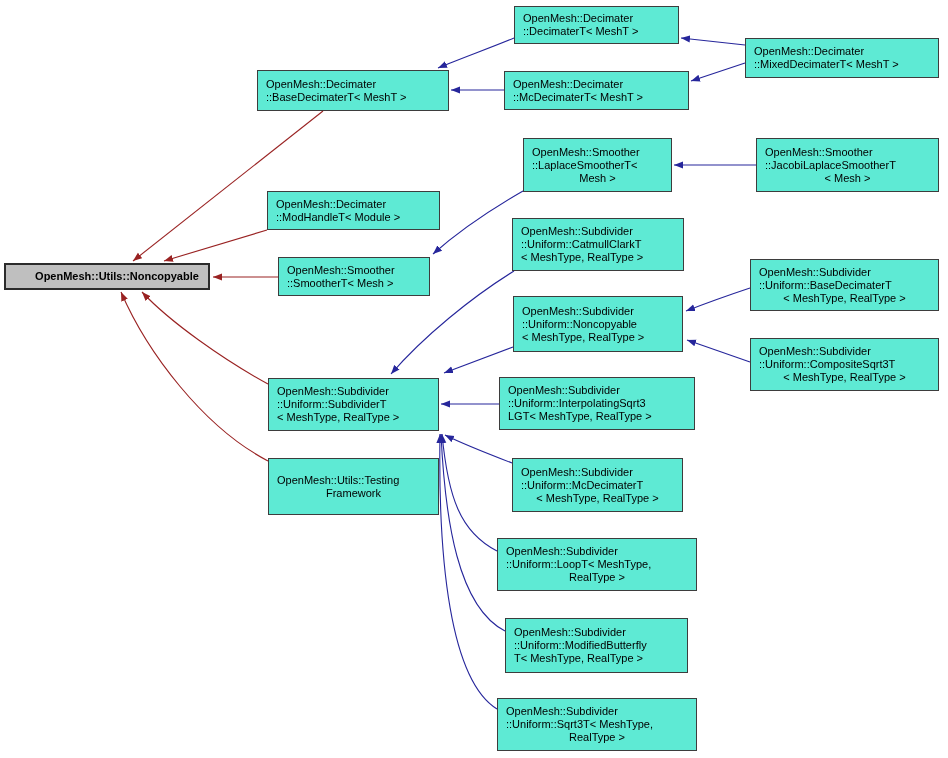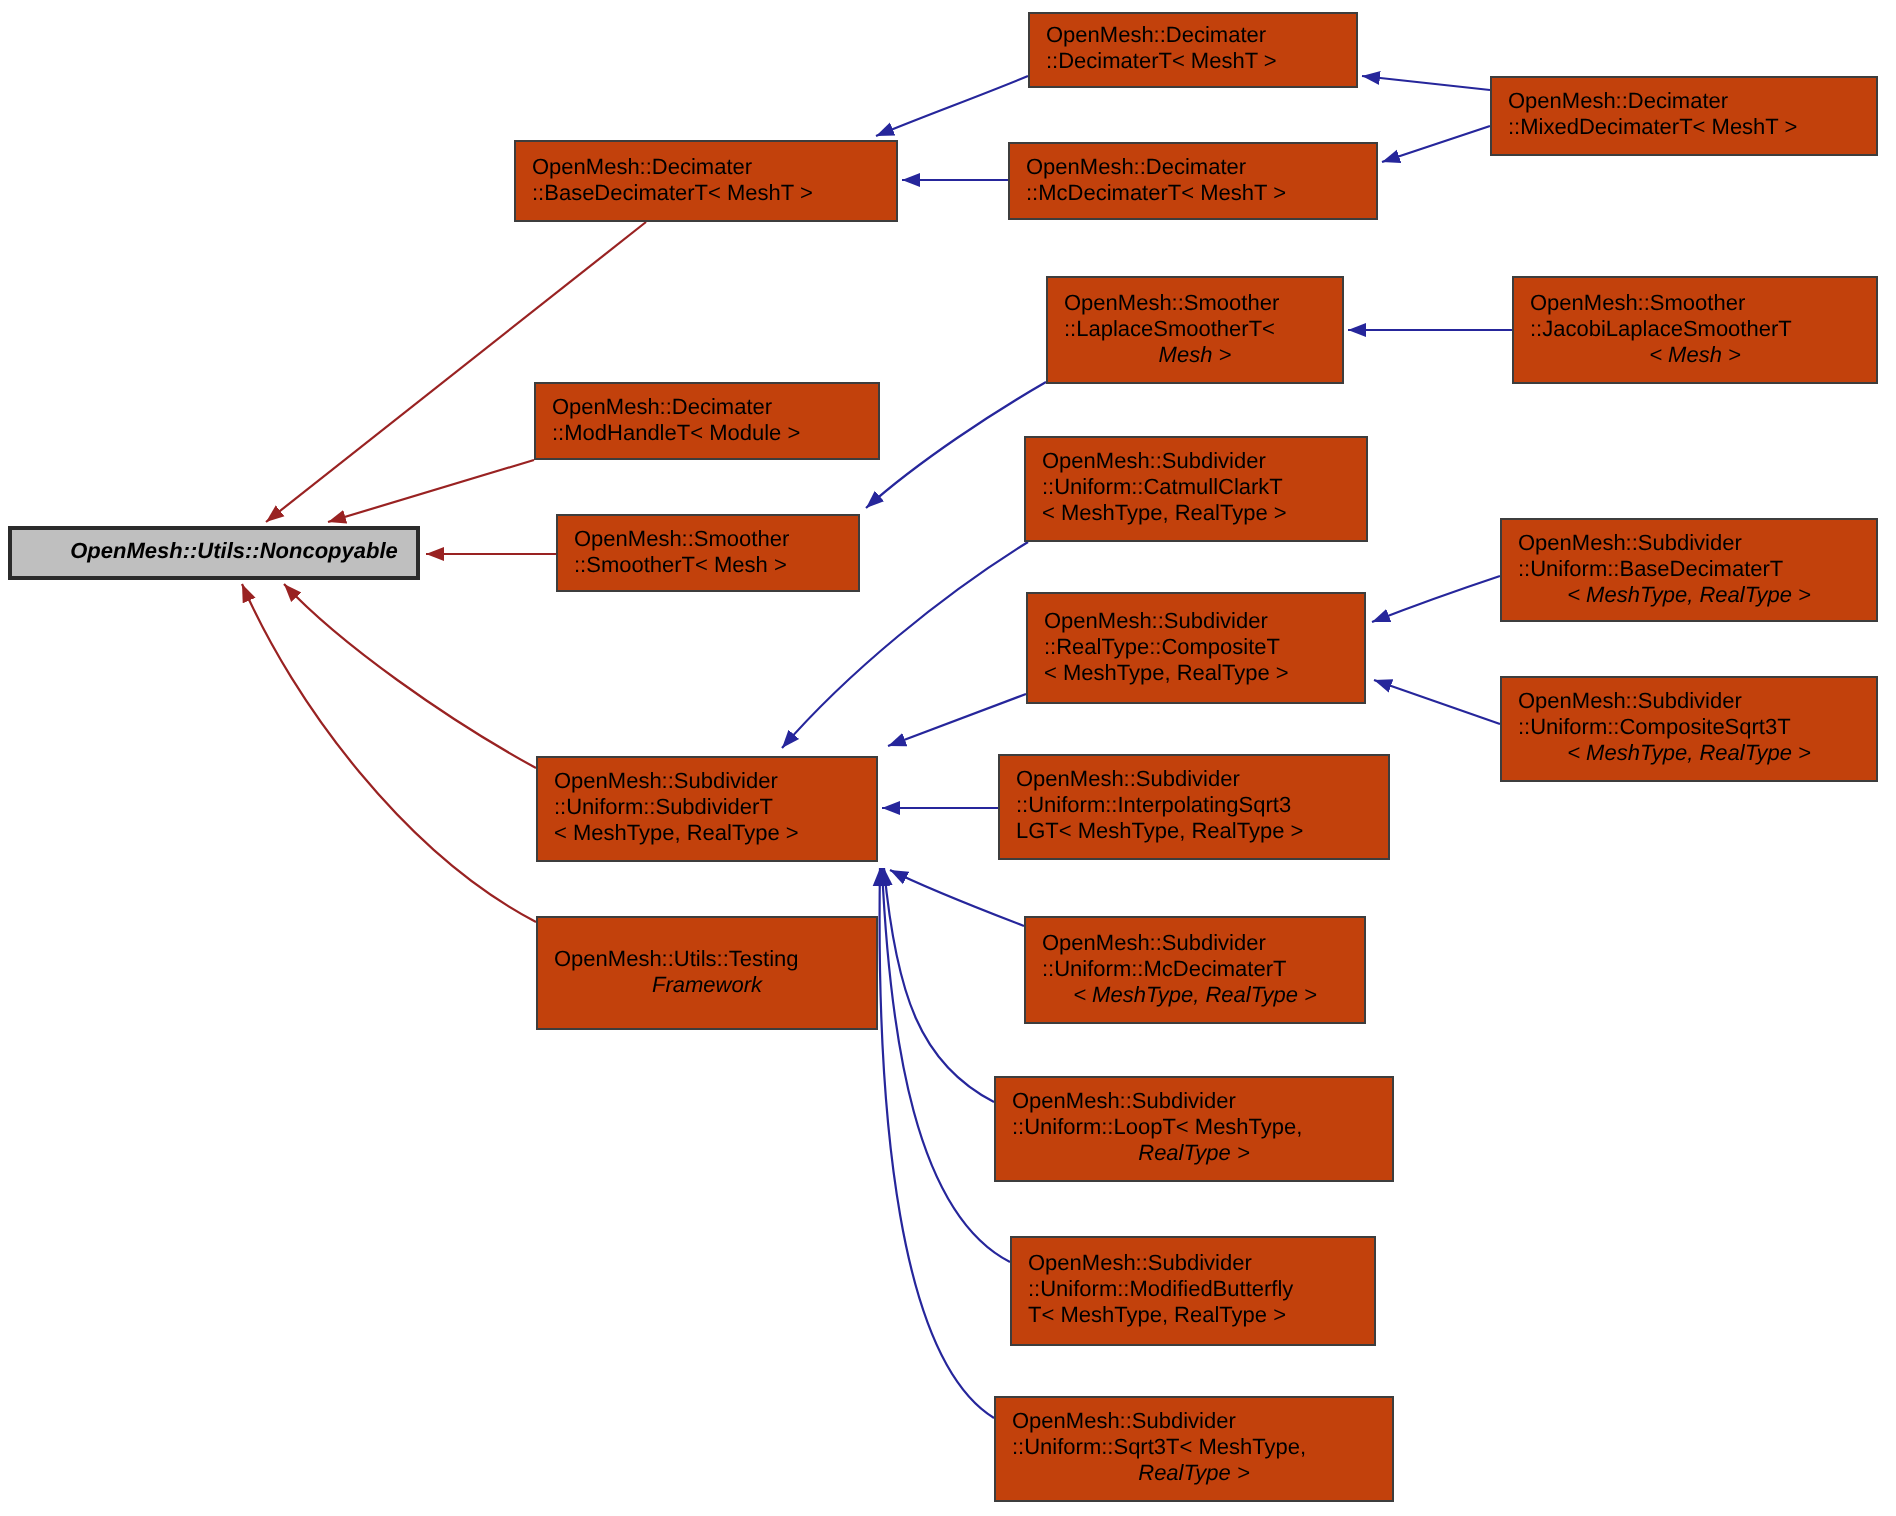--- a/index.html
+++ b/index.html
@@ -24,21 +24,21 @@
   }
   .edge {
     fill: none;
     stroke-width: 1.1px;
   }
   .edge.public { stroke: #26269b; }
   .edge.private { stroke: #992222; }
   .class-node {
     position: absolute;
     box-sizing: border-box;
-    background: #c2410c;
+    background: #5eead4;
     border: 1px solid #3d3d3d;
     display: flex;
     flex-direction: column;
     justify-content: center;
     font-size: 11px;
     line-height: 13px;
     color: #000000;
     cursor: pointer;
     white-space: nowrap;
   }
@@ -48,21 +48,20 @@
     font-weight: bold;
     padding-left: 20px;
   }
   .class-line {
     padding: 0 8px;
     text-align: left;
   }
   .class-line.center {
     text-align: center;
     padding: 0 2px;
-    font-style: italic;
   }
 </style>
 </head>
 <body>
 
 <div id="stage">
   <svg id="edges-layer" width="948" height="758" viewBox="0 0 948 758" xmlns="http://www.w3.org/2000/svg">
     <defs>
       <marker id="arrow-public" markerWidth="10" markerHeight="8" refX="9" refY="4" orient="auto" markerUnits="userSpaceOnUse">
         <polygon points="0,0.5 9,4 0,7.5" fill="#26269b"></polygon>
@@ -137,21 +136,21 @@
         <div class="class-line">::Uniform::CatmullClarkT</div>
         <div class="class-line">&lt; MeshType, RealType &gt;</div>
       </div>
       <div class="class-node" style="left: 750px; top: 259px; width: 189px; height: 52px;">
         <div class="class-line">OpenMesh::Subdivider</div>
         <div class="class-line">::Uniform::BaseDecimaterT</div>
         <div class="class-line center">&lt; MeshType, RealType &gt;</div>
       </div>
       <div class="class-node" style="left: 513px; top: 296px; width: 170px; height: 56px;">
         <div class="class-line">OpenMesh::Subdivider</div>
-        <div class="class-line">::RealType::CompositeT</div>
+        <div class="class-line">::Uniform::Noncopyable</div>
         <div class="class-line">&lt; MeshType, RealType &gt;</div>
       </div>
       <div class="class-node" style="left: 750px; top: 338px; width: 189px; height: 53px;">
         <div class="class-line">OpenMesh::Subdivider</div>
         <div class="class-line">::Uniform::CompositeSqrt3T</div>
         <div class="class-line center">&lt; MeshType, RealType &gt;</div>
       </div>
       <div class="class-node" style="left: 499px; top: 377px; width: 196px; height: 53px;">
         <div class="class-line">OpenMesh::Subdivider</div>
         <div class="class-line">::Uniform::InterpolatingSqrt3</div>

